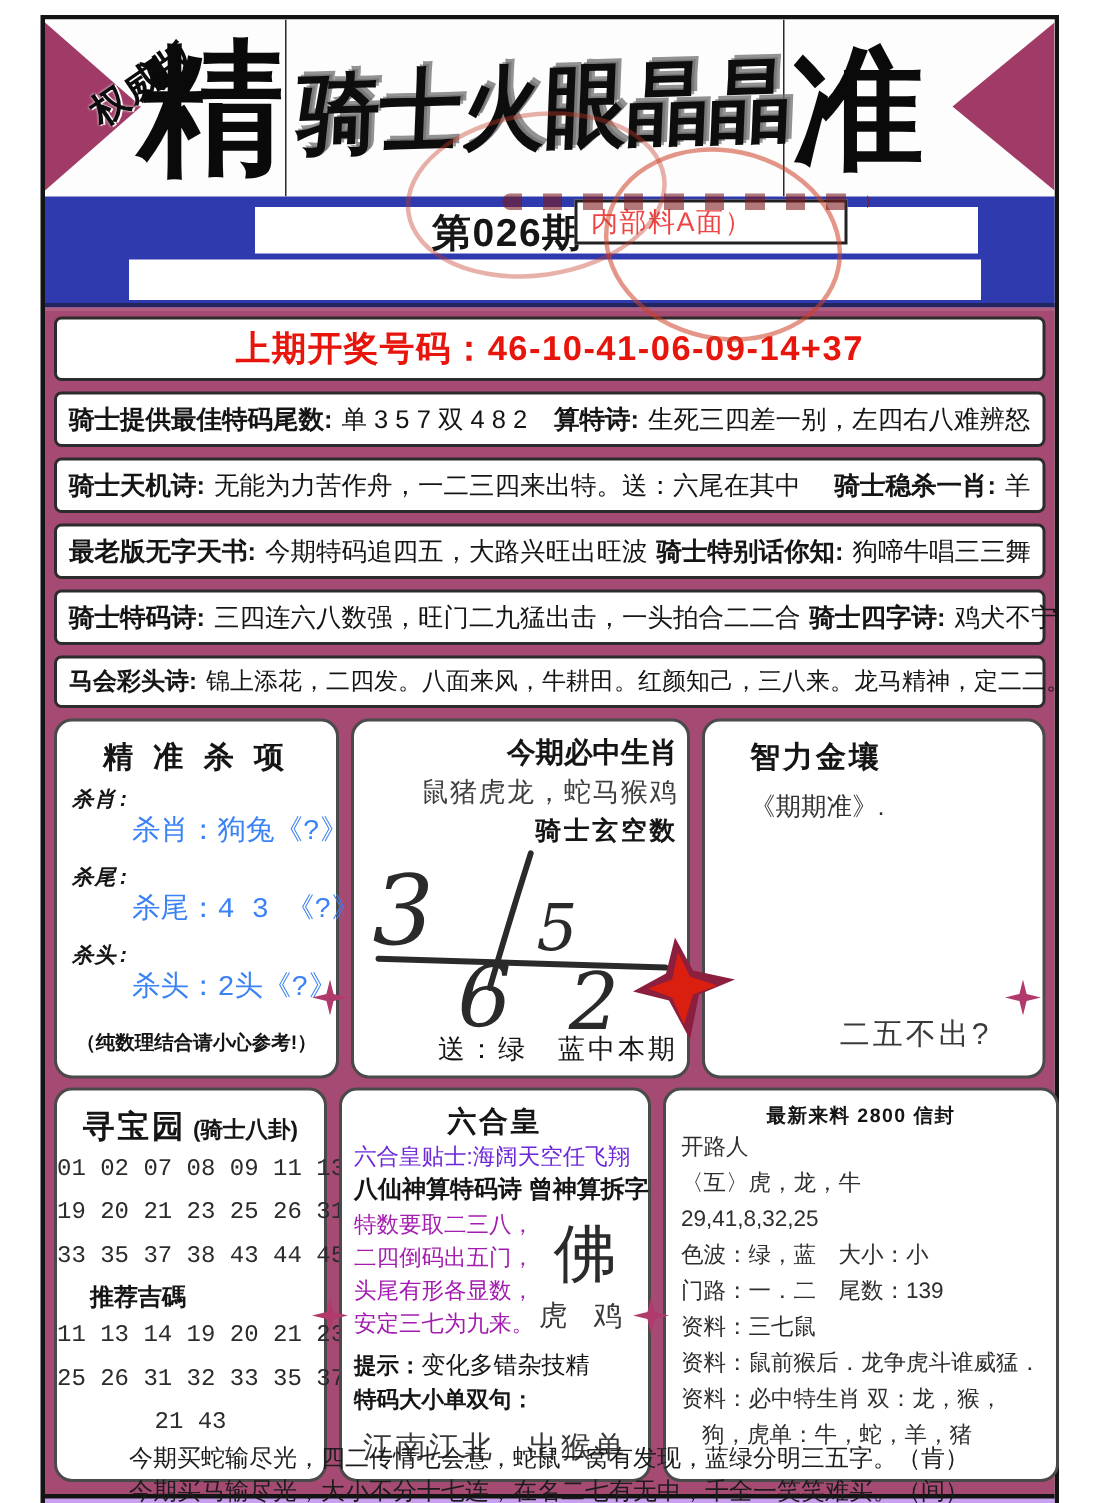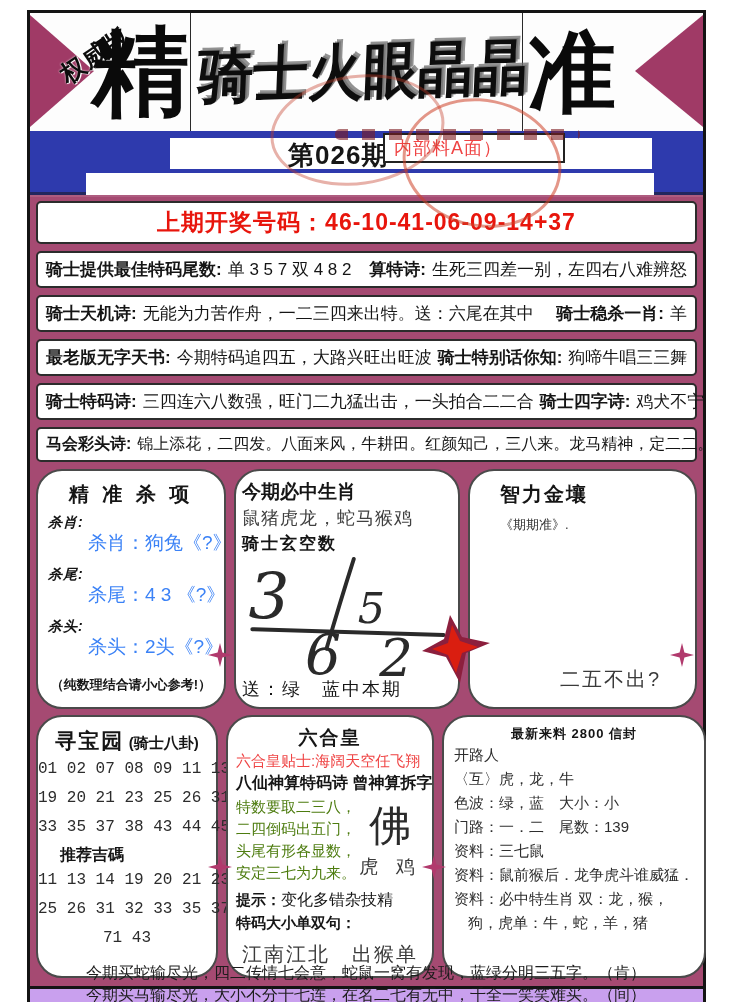--- a/index.html
+++ b/index.html
@@ -20,21 +20,21 @@
   .d1 { left:160px; } .d2 { left:492px; }
   .char-big { position:absolute; top:6px; font-weight:bold; color:#0a0a0a; font-family:"DejaVu Sans", sans-serif; }
   .char-left  { left:62px;  font-size:97px; line-height:105px; }
   .char-right { left:498px; font-size:88px; line-height:108px; letter-spacing:0; }
   .masthead { position:absolute; left:165px; top:22px; width:326px; text-align:center;
     font-size:56px; font-weight:bold; font-family:"DejaVu Sans", sans-serif; letter-spacing:0px; white-space:nowrap;
     color:#0d0d0d; transform:scale(.98,1.08) skewX(-4deg) rotate(-1.5deg);
     text-shadow:4px -3px 0 rgba(110,110,110,.75), 2px -1px 0 rgba(60,60,60,.5); }
 
   
-  .blueband { position:relative; height:64px; background:#2e3aad; border-bottom:3px solid #23265e; }
+  .blueband { position:relative; height:74px; background:#2e3aad; border-bottom:3px solid #23265e; }
   .strip { position:absolute; background:#fff; }
   .stripA { left:140px; top:7px; width:482px; height:31px; }
   .stripB { left:56px; top:42px; width:568px; height:27px; }
   .issue { position:absolute; left:118px; top:0; font-size:26px; font-weight:bold; color:#161616; letter-spacing:1px; }
   .notebox { position:absolute; left:353px; top:2px; width:182px; height:30px; background:#fff; border:2px solid #222;
     font-size:18px; line-height:26px; padding-left:9px; color:#ef4444; z-index:3; letter-spacing:1px; }
 
   
   .red-arc { position:absolute; border-radius:50%; pointer-events:none; z-index:8; }
   .arc1 { left:240px; top:62px; width:175px; height:110px; border:3px solid rgba(195,60,40,.40); transform:rotate(-8deg); }
@@ -47,60 +47,60 @@
     background-image:linear-gradient(180deg, rgba(255,255,255,.10) 0 2px, transparent 2px 14px); padding:6px 6px 8px; }
   .inforow { background:#fff; border:2px solid #2c2c2c; border-radius:5px; padding:5px 8px; margin-bottom:7px;
     display:flex; align-items:baseline; gap:6px; font-size:17px; white-space:nowrap; }
   .inforow b { font-weight:bold; }
   .inforow .pair2 { margin-left:auto; }
   .row-red { justify-content:center; font-size:23px; font-weight:bold; color:#e8150c; letter-spacing:1px; padding:4px 8px; }
   .row-last { font-size:16px; }
 
   .panelrow { display:flex; gap:8px; align-items:stretch; }
   .panelrow + .panelrow { margin-top:6px; }
-  .panel { background:#fff; border:2px solid #4a4a4a; border-radius:26px; position:relative; }
+  .panel { background:#fff; border:2px solid #4a4a4a; border-radius:12px; position:relative; }
 
   
   .p-kill { width:190px; min-height:212px; padding:10px 8px; }
   .p-title { text-align:center; font-weight:bold; font-size:20px; letter-spacing:4px; }
-  .kill-item { position:relative; height:52px; }
+  .kill-item { position:relative; height:52px;font-family:Liberation Mono, monospace; }
   .kill-side { position:absolute; left:2px; top:6px; font-size:14px; font-weight:bold; font-style:italic; letter-spacing:1px; }
   .kill-text { position:absolute; left:42px; top:22px; font-size:19px; color:#3b82f6; white-space:nowrap; }
   .kill-note { margin-top:12px; text-align:center; font-size:13px; font-weight:bold; letter-spacing:0; }
 
   
-  .p-zodiac { width:226px; min-height:212px; padding:8px 6px 6px; text-align:left; }
+  .p-zodiac { width:226px; min-height:212px; padding:8px 6px 6px; text-align:right; }
   .z-title { font-weight:bold; font-size:19px; }
   .z-line { font-size:18px; color:#404040; margin-top:1px; letter-spacing:1px; white-space:nowrap; }
   .z-sub { font-weight:bold; font-size:17px; margin-top:2px; letter-spacing:2px; }
   .z-art { display:block; margin:0 auto; }
   .z-foot { font-size:18px; letter-spacing:2px; margin-top:0; white-space:nowrap; }
 
   
   .p-wisdom { flex:1; min-height:212px; padding:10px 14px; }
   .w-head { display:flex; align-items:baseline; gap:8px; padding-left:16px;flex-direction:column; }
   .w-title { font-weight:bold; font-size:20px; letter-spacing:2px; }
-  .w-suffix { font-size:13px; color:#333;text-align:right; }
+  .w-suffix { font-size:17px; color:#333;text-align:right; }
   .w-hint { position:absolute; right:34px; bottom:14px; font-size:20px; color:#3a3a3a; letter-spacing:2px; }
 
   
   .p-treasure { width:182px; min-height:230px; padding:10px 0; text-align:center; font-family:"Liberation Mono", monospace; }
   .t-title { font-family:"Liberation Sans", sans-serif; font-weight:bold; }
   .t-title .big { font-size:21px; letter-spacing:2px; }
   .t-title .small { font-size:15px; }
   .t-row { font-size:16px; line-height:29px; white-space:nowrap; color:#2c2c2c; }
   .t-sub { font-family:"Liberation Sans", sans-serif; font-weight:bold; font-size:16px; text-align:left; padding-left:22px; margin-top:3px; }
 
   
   .p-liuhe { width:208px; min-height:230px; padding:8px 8px; }
   .l-title { text-align:center; font-weight:bold; font-size:19px; letter-spacing:2px; }
-  .l-tip { font-size:15px; color:#ef4444; white-space:nowrap; margin-top:1px; }
+  .l-tip { font-size:15px; color:#6d28d9; white-space:nowrap; margin-top:1px; }
   .l-bold { font-weight:bold; font-size:16px; white-space:nowrap; margin-top:2px; }
   .l-flex { display:flex; margin-top:2px; }
-  .l-poem { font-size:15px; line-height:22px; color:#4d7c0f; white-space:nowrap; }
+  .l-poem { font-size:15px; line-height:22px; color:#a21caf; white-space:nowrap; }
   .l-right { flex:1; text-align:center; }
   .l-big { font-size:42px; color:#2b2b2b; line-height:48px; margin-top:6px; }
   .l-chars { font-size:19px; color:#3a3a3a; letter-spacing:6px; margin-top:4px; }
   .l-hint { margin-top:6px; font-size:16px; white-space:nowrap; }
   .l-hint b { font-size:15px; }
   .l-sizelabel { font-weight:bold; font-size:15px; margin-top:3px; }
   .l-sizetext { font-size:20px; color:#3a3a3a; letter-spacing:2px; margin-top:8px; text-align:center; white-space:nowrap; }
 
   
   .p-material { flex:1; min-height:230px; padding:8px 10px; }
@@ -239,21 +239,21 @@
         <div class="t-title">
           <span class="big">寻宝园</span>
           <span class="small">(骑士八卦)</span>
         </div>
         <div class="t-row">01 02 07 08 09 11 13 14</div>
         <div class="t-row">19 20 21 23 25 26 31 32</div>
         <div class="t-row">33 35 37 38 43 44 45 47</div>
         <div class="t-sub">推荐吉碼</div>
         <div class="t-row">11 13 14 19 20 21 23</div>
         <div class="t-row">25 26 31 32 33 35 37</div>
-        <div class="t-row">71 43</div>
+        <div class="t-row">21 43</div>
       </div>
 
       <div class="panel p-liuhe">
         <div class="l-title">六合皇</div>
         <div class="l-tip">六合皇贴士:海阔天空任飞翔</div>
         <div class="l-bold">八仙神算特码诗 曾神算拆字</div>
         <div class="l-flex">
           <div class="l-poem">
             <div>特数要取二三八，</div>
             <div>二四倒码出五门，</div>
@@ -269,20 +269,21 @@
           <b>提示：</b><span>变化多错杂技精</span>
         </div>
         <div class="l-sizelabel">特码大小单双句：</div>
         <div class="l-sizetext">江南江北　出猴单</div>
       </div>
 
       <div class="panel p-material">
         <div class="m-title">最新来料 2800 信封</div>
         <div class="m-line">开路人</div>
         <div class="m-line">〈互〉虎，龙，牛</div>
+        <div class="m-line">29,41,8,32,25</div>
         <div class="m-line">色波：绿，蓝　大小：小</div>
         <div class="m-line">门路：一．二　尾数：139</div>
         <div class="m-line">资料：三七鼠</div>
         <div class="m-line">资料：鼠前猴后．龙争虎斗谁威猛．</div>
         <div class="m-line">资料：必中特生肖 双：龙，猴，</div>
         <div class="m-line m-indent">狗，虎单：牛，蛇，羊，猪</div>
       </div>
     </div>
 
     <svg class="bigstar" style="left:390px; top:418px;" width="72" height="72" viewBox="0 0 72 72">

